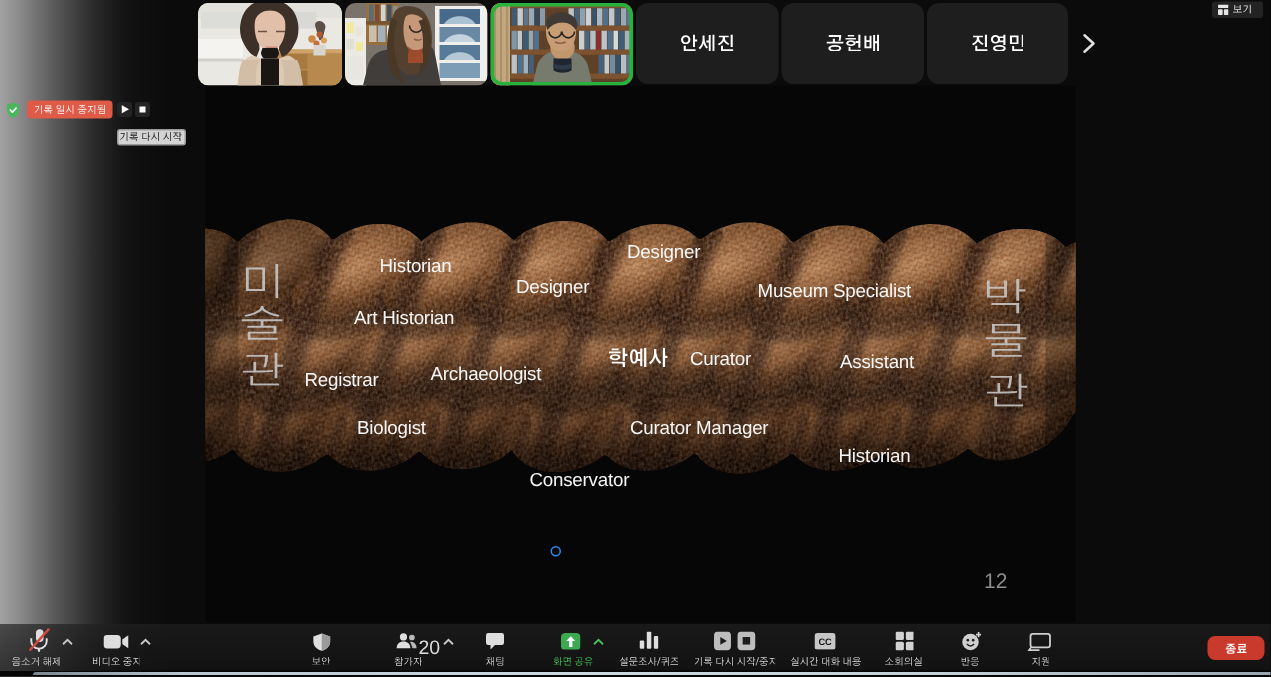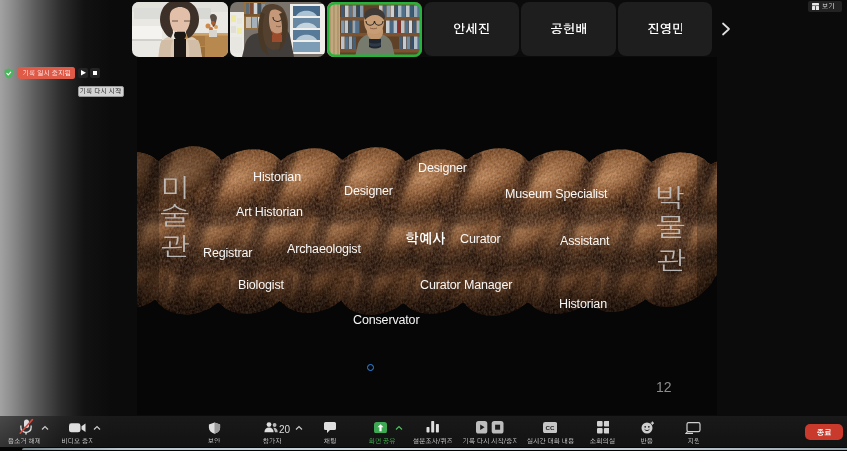--- a/index.html
+++ b/index.html
@@ -443,21 +443,21 @@
     <path d="M0.9 3.5V0.3H1.4V1.5H4.4V0.3H4.9V3.5ZM1.4 3.1H4.4V1.9H1.4ZM0.0 5.2V4.8H2.6V3.2H3.1V4.8H5.7V5.2Z M6.6 1.7Q6.6 1.1 7.0 0.7Q7.4 0.3 8.1 0.3Q8.8 0.3 9.3 0.7Q9.7 1.1 9.7 1.7Q9.7 2.4 9.3 2.8Q8.8 3.2 8.1 3.2Q7.4 3.2 7.0 2.8Q6.6 2.4 6.6 1.7ZM7.1 1.7Q7.1 2.2 7.4 2.5Q7.7 2.8 8.1 2.8Q8.6 2.8 8.9 2.5Q9.2 2.2 9.2 1.7Q9.2 1.3 8.9 1.0Q8.6 0.7 8.1 0.7Q7.7 0.7 7.4 1.0Q7.1 1.3 7.1 1.7ZM10.8 4.4V0.0H11.3V1.9H12.1V2.3H11.3V4.4ZM7.5 5.7V3.9H8.0V5.2H11.5V5.7Z" fill="#d8d8d8"></path>
   </svg>
 <svg class="abs" style="left:264px;top:422.3px" width="14" height="10.5" viewBox="0 0 14 10.5">
 <g fill="#dedede">
       <circle cx="5" cy="2.6" r="2.4"></circle>
       <path d="M.4 10.2c0-2.8 2-4.6 4.6-4.6s4.6 1.8 4.6 4.6z"></path>
 <circle cx="10.6" cy="3" r="1.9" fill="#b9b9b9"></circle>
       <path d="M9.4 5.8c2.4-.3 4.3 1.4 4.3 4.4h-2.6" fill="#b9b9b9"></path>
     </g>
   </svg>
-<span class="abs" style="left:279px;top:423.5px;font-size:10px;color:#dcdcdc">20</span>
+<span class="abs" style="left:279px;top:423.5px;font-size:13px;color:#dcdcdc">20</span>
 <svg class="abs" style="left:295px;top:424.5px" width="8" height="6" viewBox="0 0 8 6">
     <path d="M1 4.5L4 1.5l3 3" fill="none" stroke="#c9c9c9" stroke-width="1.2"></path>
   </svg>
 <svg style="position:absolute;left:262.8px;top:437.7px" width="18.47" height="5.88" viewBox="0 0 18.47 5.88">
     <path d="M0.9 0.5V0.1H3.1V0.5ZM0.0 3.2Q0.7 3.0 1.2 2.6Q1.7 2.2 1.7 1.8V1.6H0.2V1.1H3.7V1.6H2.3V1.8Q2.3 2.0 2.4 2.2Q2.6 2.4 2.8 2.6Q3.1 2.7 3.3 2.9Q3.6 3.0 3.8 3.1L3.5 3.4Q3.1 3.3 2.7 3.0Q2.2 2.7 2.0 2.4Q1.8 2.7 1.3 3.0Q0.8 3.4 0.3 3.6ZM4.4 3.6V0.0H4.9V1.7H5.7V2.2H4.9V3.6ZM1.1 5.8V3.9H4.9V5.8ZM1.6 5.4H4.4V4.3H1.6Z M6.4 4.7Q7.5 4.0 8.2 3.0Q8.9 2.0 8.9 1.0H6.7V0.6H9.4Q9.4 3.2 6.8 5.0ZM10.6 5.9V0.0H11.1V2.6H12.1V3.0H11.1V5.9Z M12.7 4.6Q13.0 4.4 13.2 4.2Q13.5 3.9 13.8 3.6Q14.0 3.2 14.2 2.7Q14.4 2.2 14.4 1.7V1.1H13.0V0.6H16.2V1.1H14.9V1.7Q14.9 2.2 15.0 2.6Q15.2 3.1 15.5 3.4Q15.7 3.8 16.0 4.0Q16.2 4.3 16.5 4.5L16.1 4.8Q15.7 4.5 15.3 3.9Q14.8 3.4 14.6 2.9Q14.5 3.4 14.0 4.0Q13.5 4.6 13.0 5.0ZM17.0 5.9V0.0H17.5V2.5H18.5V3.0H17.5V5.9Z" fill="#d8d8d8"></path>
   </svg>
 <svg class="abs" style="left:324px;top:422.3px" width="12" height="11" viewBox="0 0 12 11">
 <path d="M1.5 0h9A1.5 1.5 0 0 1 12 1.5v5A1.5 1.5 0 0 1 10.5 8H6l-3 3v-3H1.5A1.5 1.5 0 0 1 0 6.5v-5A1.5 1.5 0 0 1 1.5 0z" fill="#dedede"></path>
   </svg>
 <svg style="position:absolute;left:324.2px;top:437.7px" width="11.65" height="5.88" viewBox="0 0 11.65 5.88">

